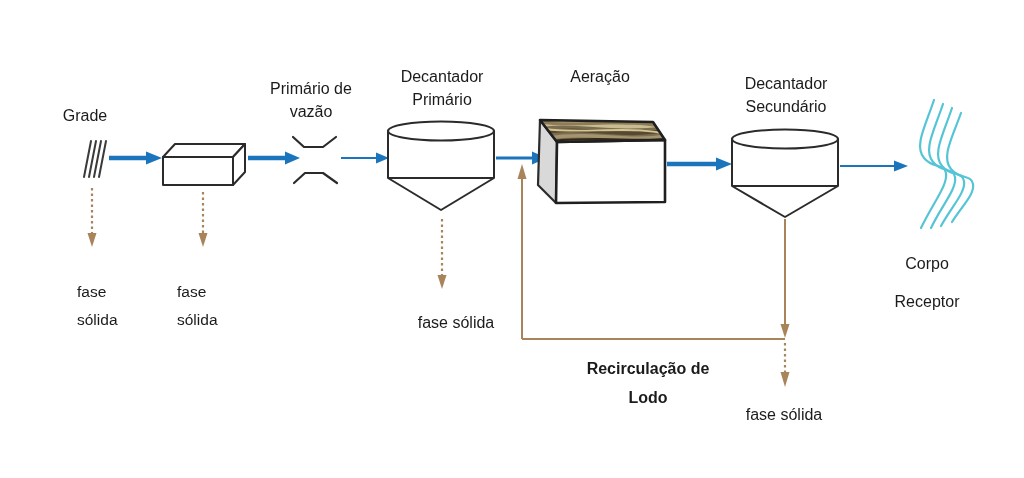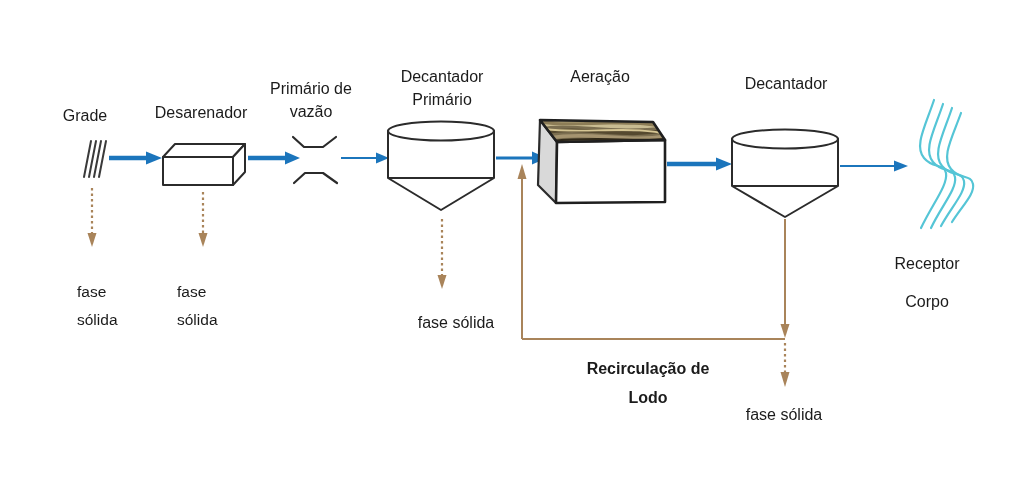--- a/index.html
+++ b/index.html
@@ -142,38 +142,38 @@
     <g fill="none" stroke="#55c5d6" stroke-width="2.2" stroke-linecap="round">
       <path d="M934,100 C925,127 914,146 924,158 C933,169 944,163 946,173 C948,185 933,203 921,228"></path>
       <path d="M943,104 C934,131 923,150 933,162 C942,173 953,167 955,177 C957,189 942,205 931,228"></path>
       <path d="M952,108 C943,135 932,154 942,166 C951,177 962,171 964,181 C966,192 952,206 941,226"></path>
       <path d="M961,113 C952,138 941,157 951,169 C960,180 971,174 973,184 C975,194 962,206 952,222"></path>
     </g>
   </svg>
 
   <div class="lbl" style="left:50px;top:104px;width:70px;">Grade</div>
 
-  <div class="lbl" style="left:141px;top:101px;width:120px;">Desarenador</div>
 
   <div class="lbl" style="left:251px;top:77px;width:120px;">
     <span>Primário de</span>
     <span>vazão</span>
   </div>
 
   <div class="lbl" style="left:382px;top:65px;width:120px;">
     <span>Decantador</span>
     <span>Primário</span>
   </div>
 
   <div class="lbl" style="left:540px;top:65px;width:120px;">
     <span>Aeração</span>
   </div>
 
   <div class="lbl" style="left:721px;top:72px;width:130px;">
     <span>Decantador</span>
+    <span>Secundário</span>
   </div>
 
   <div class="lbl left lh28" style="left:77px;top:254px;width:80px;font-size:15.5px;">
     <span>fase</span>
     <span>sólida</span>
   </div>
 
   <div class="lbl left lh28" style="left:177px;top:254px;width:80px;font-size:15.5px;">
     <span>fase</span>
     <span>sólida</span>
@@ -182,17 +182,17 @@
   <div class="lbl" style="left:396px;top:311px;width:120px;">fase sólida</div>
 
   <div class="lbl lh29" style="left:578px;top:354px;width:140px;font-weight:bold;">
     <span>Recirculação de</span>
     <span>Lodo</span>
   </div>
 
   <div class="lbl" style="left:724px;top:403px;width:120px;">fase sólida</div>
 
   <div class="lbl lh38" style="left:867px;top:245px;width:120px;">
+    <span>Corpo</span>
     <span>Receptor</span>
-    <span>Corpo</span>
   </div>
 
 </div>
 
 </body></html>

